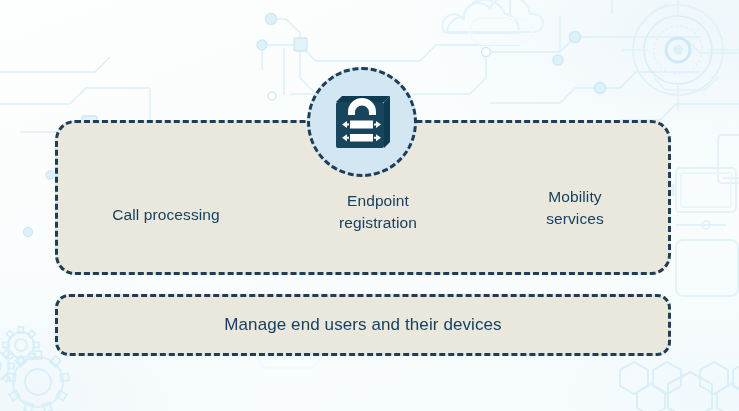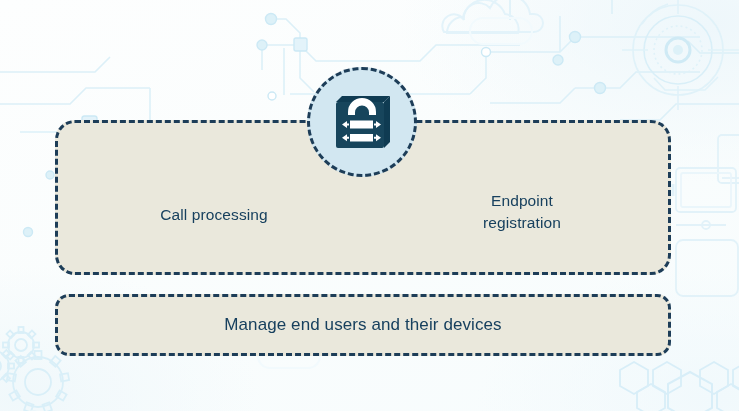--- a/index.html
+++ b/index.html
@@ -245,20 +245,22 @@
       <rect x="470" y="18" width="62" height="26" rx="13"></rect>
     </g>
   </svg>
 
   <div id="panel-top" class="panel"></div>
 
   <div class="labels-row">
     <div class="feature-label fl-1">Call processing</div>
     <div class="feature-label fl-2">Endpoint
 registration</div>
+    <div class="feature-label fl-3">Mobility
+services</div>
   </div>
 
   <div id="panel-bottom" class="panel"></div>
   <div id="bottom-caption">Manage end users and their devices</div>
 
   <div id="badge">
     <svg id="badge-icon" viewBox="0 0 68 68" xmlns="http://www.w3.org/2000/svg">
 
       <polygon points="8,14 56,14 62,8 14,8" fill="#0f3b52"></polygon>
       <polygon points="56,14 62,8 62,54 56,60" fill="#0f3b52"></polygon>

